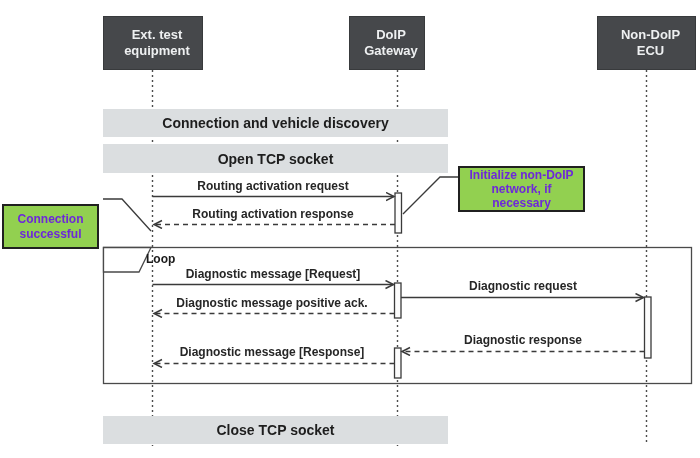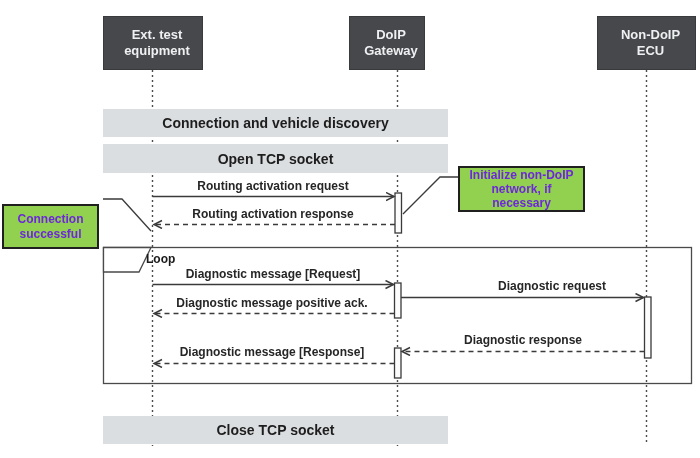--- a/index.html
+++ b/index.html
@@ -90,21 +90,21 @@
   </div>
   <div class="band" style="top:400px; height:28px;">
     <span>Close TCP socket</span>
   </div>
 
   <div class="loop-label">Loop</div>
 
   <div class="msg-label" style="left:273px; top:179px;">Routing activation request</div>
   <div class="msg-label" style="left:273px; top:207px;">Routing activation response</div>
   <div class="msg-label" style="left:273px; top:267px;">Diagnostic message [Request]</div>
-  <div class="msg-label" style="left:552px; top:279px;">Diagnostic request</div>
+  <div class="msg-label" style="left:523px; top:279px;">Diagnostic request</div>
   <div class="msg-label" style="left:272px; top:296px;">Diagnostic message positive ack.</div>
   <div class="msg-label" style="left:523px; top:333px;">Diagnostic response</div>
   <div class="msg-label" style="left:272px; top:345px;">Diagnostic message [Response]</div>
 
   <div class="note" style="left:2px; top:188px; width:97px; height:45px; padding:2px 8px;margin-top:16px;">
     <span class="wrap">Connection successful</span>
   </div>
   <div class="note" style="left:458px; top:166px; width:127px; height:46px; padding:2px 9px;">
     <span class="wrap">Initialize non-DoIP network, if necessary</span>
   </div>

